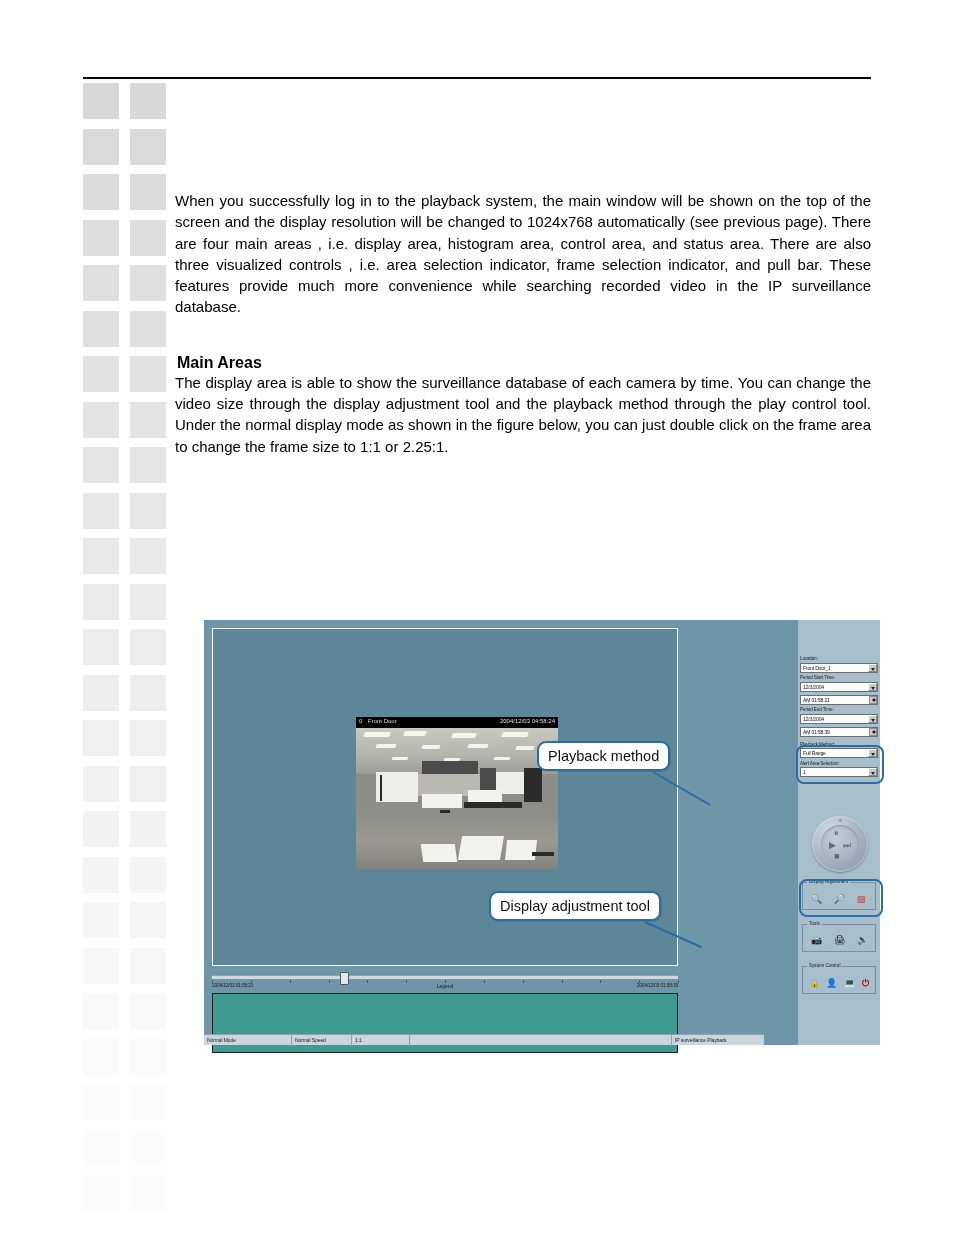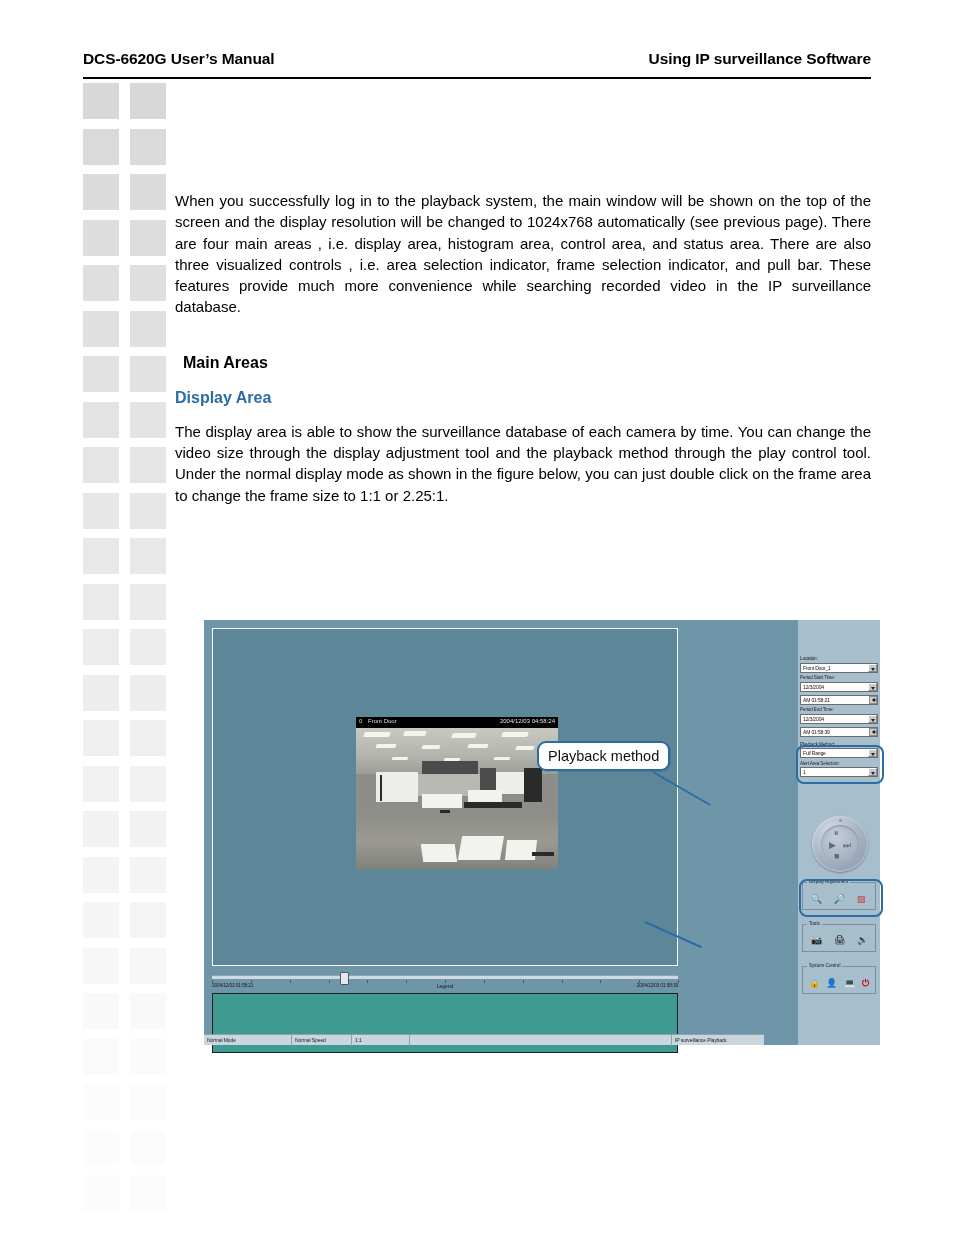--- a/index.html
+++ b/index.html
@@ -26,21 +26,21 @@
   
   .content{position:absolute;left:175px;top:190px;width:696px;}
   h1.sect{
     font-size:19px;font-weight:bold;color:#2b6ca3;margin:0 0 9px 0;line-height:1.1;
   }
   h1.sect .cont{font-style:italic;}
   p.body{
     font-size:15px;color:#000;margin:0 0 0 0;line-height:1.42;
     text-align:justify;text-justify:inter-word;
   }
-  h2.sub{font-size:16px;font-weight:bold;color:#000;margin:36px 0 0 8px;}
+  h2.sub{font-size:16px;font-weight:bold;color:#000;margin:36px 0 0 2px;}
   h3.subblue{font-size:16px;font-weight:bold;color:#2b6ca3;margin:17px 0 14px 0;}
 
   
   .figure{
     position:absolute;left:204px;top:620px;width:676px;height:425px;
     background:#6f96a8;
     box-sizing:border-box;
   }
   .fig-left{
     position:absolute;left:8px;top:8px;width:466px;height:338px;
@@ -205,30 +205,25 @@
       <div class="deco-sq" style="background: rgb(250, 250, 250); left: 0px; top: 955.5px;"></div>
       <div class="deco-sq" style="background: rgb(250, 250, 250); left: 47px; top: 955.5px;"></div>
       <div class="deco-sq" style="background: rgb(252, 252, 252); left: 0px; top: 1001px;"></div>
       <div class="deco-sq" style="background: rgb(252, 252, 252); left: 47px; top: 1001px;"></div>
       <div class="deco-sq" style="background: rgb(252, 252, 252); left: 0px; top: 1046.5px;"></div>
       <div class="deco-sq" style="background: rgb(252, 252, 252); left: 47px; top: 1046.5px;"></div>
       <div class="deco-sq" style="background: rgb(252, 252, 252); left: 0px; top: 1092px;"></div>
       <div class="deco-sq" style="background: rgb(252, 252, 252); left: 47px; top: 1092px;"></div>
     </div>
 
-  <div class="hdr">
-    <div class="hdr-left">DCS-6620G User’s Manual</div>
-    <div class="hdr-right">Using IP surveillance Software</div>
-  </div>
   <div class="hdr-rule"></div>
 
   <div class="content">
     <p class="body">When you successfully log in to the playback system, the main window will be shown on the top of the screen and the display resolution will be changed to 1024x768 automatically (see previous page). There are four main areas , i.e. display area, histogram area, control area, and status area. There are also three visualized controls , i.e. area selection indicator, frame selection indicator, and pull bar. These features provide much more convenience while searching recorded video in the IP surveillance database.</p>
     <h2 class="sub">Main Areas</h2>
-    <h3 class="subblue">Display Area</h3>
     <p class="body">The display area is able to show the surveillance database of each camera by time. You can change the video size through the display adjustment tool and the playback method through the play control tool. Under the normal display mode as shown in the figure below, you can just double click on the frame area to change the frame size to 1:1 or 2.25:1.</p>
   </div>
 
   <div class="figure">
 
     <div class="fig-left">
 
       <div class="video">
         <div class="vid-img">
           <div class="ceiling"></div>
@@ -264,20 +259,21 @@
         <div class="vid-bar">
           <span class="vid-id">0</span>
           <span class="vid-name">Front Door</span>
           <span class="vid-time">2004/12/03 04:58:24</span>
         </div>
       </div>
 
       <div class="callout" style="left:324px;top:112px;">Playback method</div>
       <div class="leader" style="left:440px;top:142px;width:66px;transform:rotate(30deg);"></div>
 
+      <div class="callout" style="left:276px;top:262px;">Display adjustment tool</div>
       <div class="leader" style="left:432px;top:292px;width:62px;transform:rotate(24deg);"></div>
     </div>
 
     <div class="panel">
 
       <div class="ctl-label" style="margin-top:36px;">Location:</div>
       <div class="combo">
         <span>Front Door_1</span>
         <i class="arrow"></i>
       </div>

